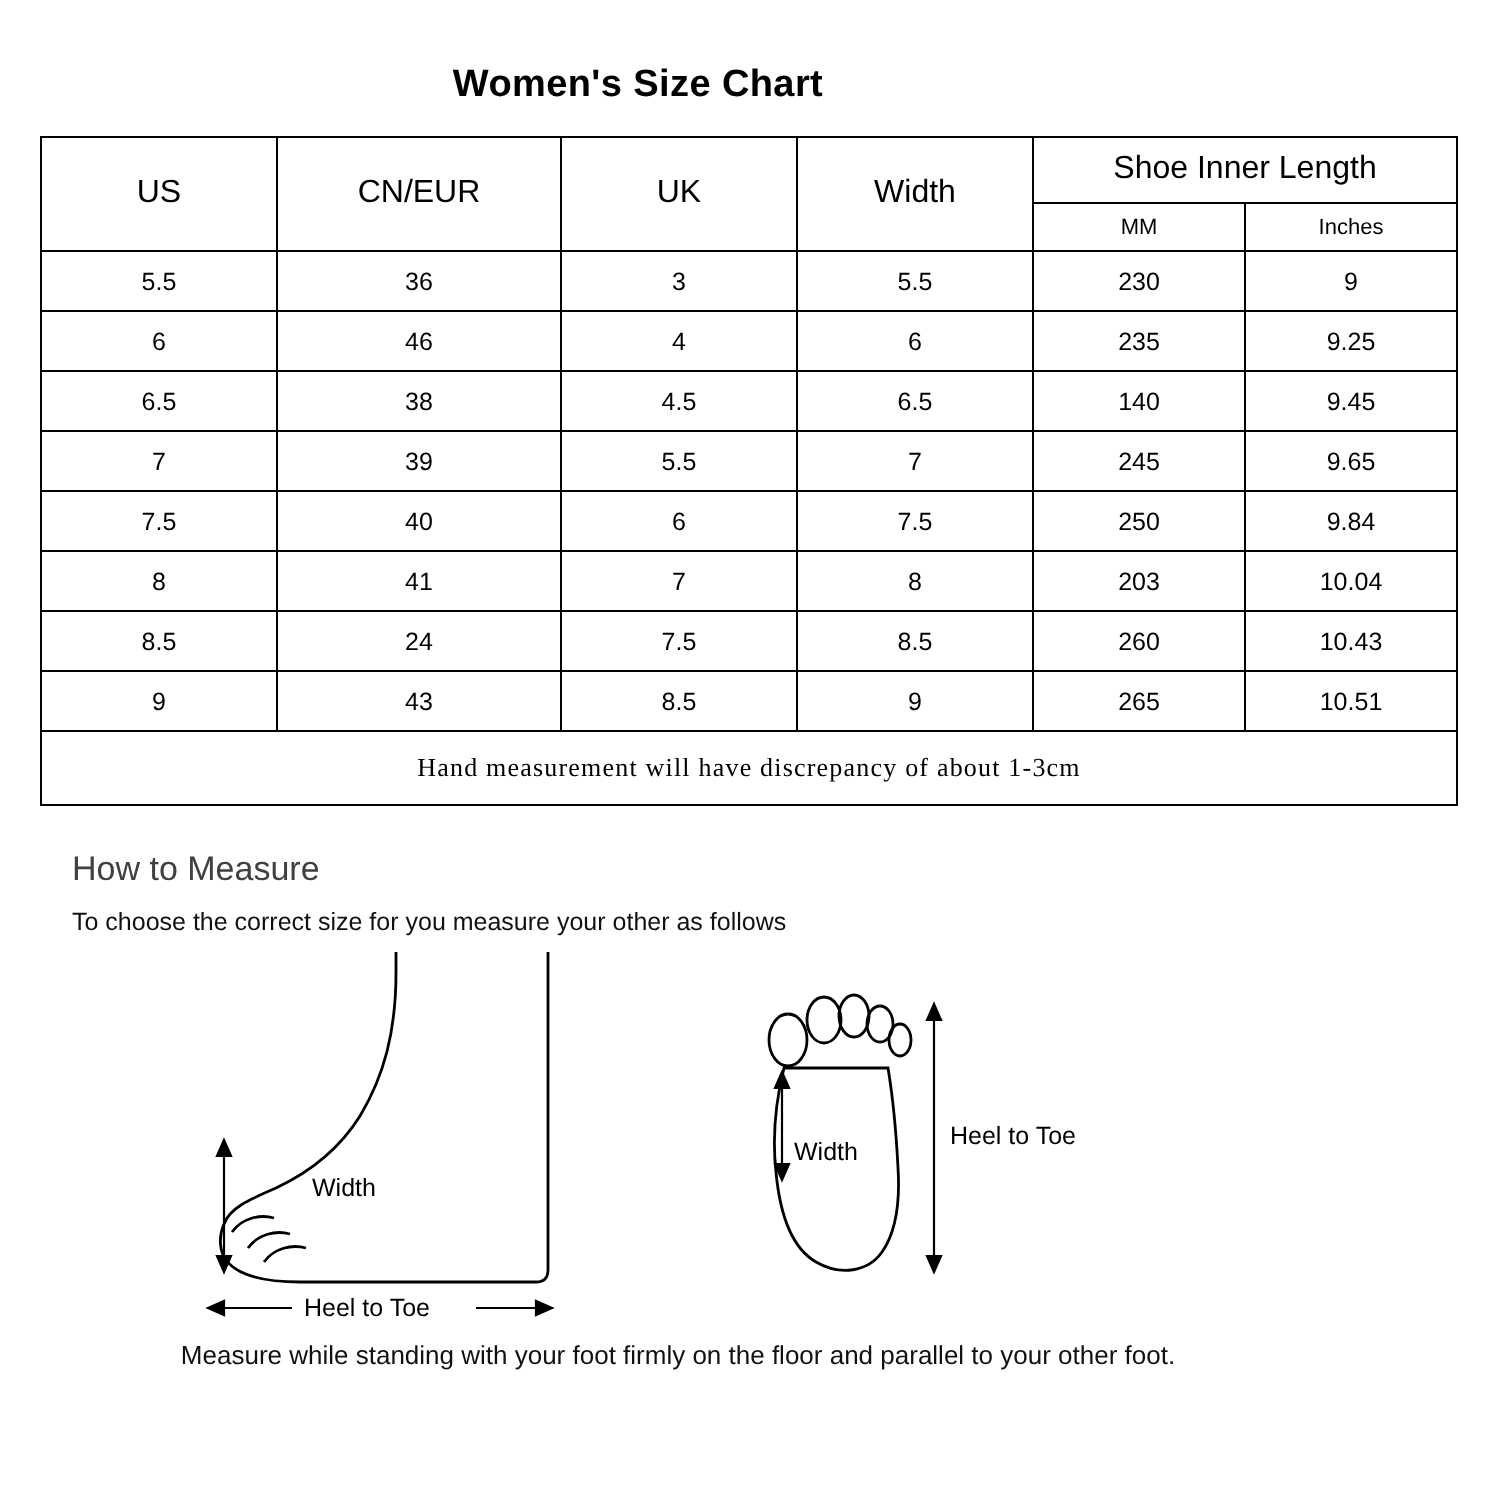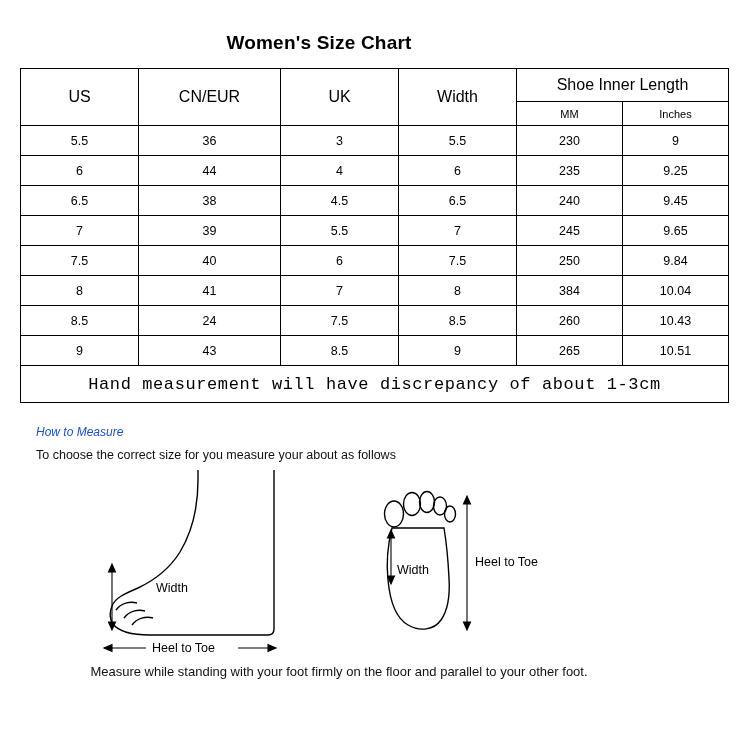--- a/index.html
+++ b/index.html
@@ -57,38 +57,37 @@
   .hdr-sub {
     font-size: 11px;
     height: 23px;
     font-weight: normal;
   }
   .data-cell {
     font-size: 12.5px;
     height: 29px;
   }
   .note-row td {
-    font-family: Liberation Mono, monospace;
-    font-size: 17px;
+    font-family: Liberation Serif, serif;
+    font-size: 13px;
     font-weight: bold;
     height: 36px;
     letter-spacing: 0.6px;
   }
   .ref-note {
     font-family: "Liberation Mono", monospace;
     font-size: 13.5px;
     font-weight: bold;
     margin: 18px 0 0 18px;
     letter-spacing: 0.3px;
   }
   .how-title {
-    font-size: 12px;
+    font-size: 17px;
     margin: 22px 0 0 16px;
-    color: #1d4ed8;
-    font-style: italic;
+    color: #404040;
   }
   .how-sub {
     font-size: 12.5px;
     margin: 9px 0 0 16px;
     color: #111;
   }
   .diagram-wrap {
     position: relative;
     width: 750px;
     height: 190px;
@@ -141,32 +140,32 @@
       <tr>
         <td class="data-cell">5.5</td>
         <td class="data-cell">36</td>
         <td class="data-cell">3</td>
         <td class="data-cell">5.5</td>
         <td class="data-cell">230</td>
         <td class="data-cell">9</td>
       </tr>
       <tr>
         <td class="data-cell">6</td>
-        <td class="data-cell">44</td>
+        <td class="data-cell">46</td>
         <td class="data-cell">4</td>
         <td class="data-cell">6</td>
         <td class="data-cell">235</td>
         <td class="data-cell">9.25</td>
       </tr>
       <tr>
         <td class="data-cell">6.5</td>
         <td class="data-cell">38</td>
         <td class="data-cell">4.5</td>
         <td class="data-cell">6.5</td>
-        <td class="data-cell">240</td>
+        <td class="data-cell">140</td>
         <td class="data-cell">9.45</td>
       </tr>
       <tr>
         <td class="data-cell">7</td>
         <td class="data-cell">39</td>
         <td class="data-cell">5.5</td>
         <td class="data-cell">7</td>
         <td class="data-cell">245</td>
         <td class="data-cell">9.65</td>
       </tr>
@@ -176,21 +175,21 @@
         <td class="data-cell">6</td>
         <td class="data-cell">7.5</td>
         <td class="data-cell">250</td>
         <td class="data-cell">9.84</td>
       </tr>
       <tr>
         <td class="data-cell">8</td>
         <td class="data-cell">41</td>
         <td class="data-cell">7</td>
         <td class="data-cell">8</td>
-        <td class="data-cell">384</td>
+        <td class="data-cell">203</td>
         <td class="data-cell">10.04</td>
       </tr>
       <tr>
         <td class="data-cell">8.5</td>
         <td class="data-cell">24</td>
         <td class="data-cell">7.5</td>
         <td class="data-cell">8.5</td>
         <td class="data-cell">260</td>
         <td class="data-cell">10.43</td>
       </tr>
@@ -203,21 +202,21 @@
         <td class="data-cell">10.51</td>
       </tr>
       <tr class="note-row">
         <td colspan="6">Hand measurement will have discrepancy of about 1-3cm</td>
       </tr>
     </tbody>
   </table>
 
 
   <div class="how-title">How to Measure</div>
-  <div class="how-sub">To choose the correct size for you measure your about as follows</div>
+  <div class="how-sub">To choose the correct size for you measure your other as follows</div>
 
   <div class="diagram-wrap">
     <svg width="750" height="190" viewBox="0 0 750 190">
 
       <g fill="none" stroke="#000" stroke-width="1.4">
         <path d="M178 0 L178 10 C178 40 172 62 160 82 C150 98 135 110 118 118
                  C104 124 95 128 92 136 C89 143 90 150 93 154
                  C99 162 113 165 130 165 L248 165
                  C252 165 254 163 254 159 L254 0"></path>
 

